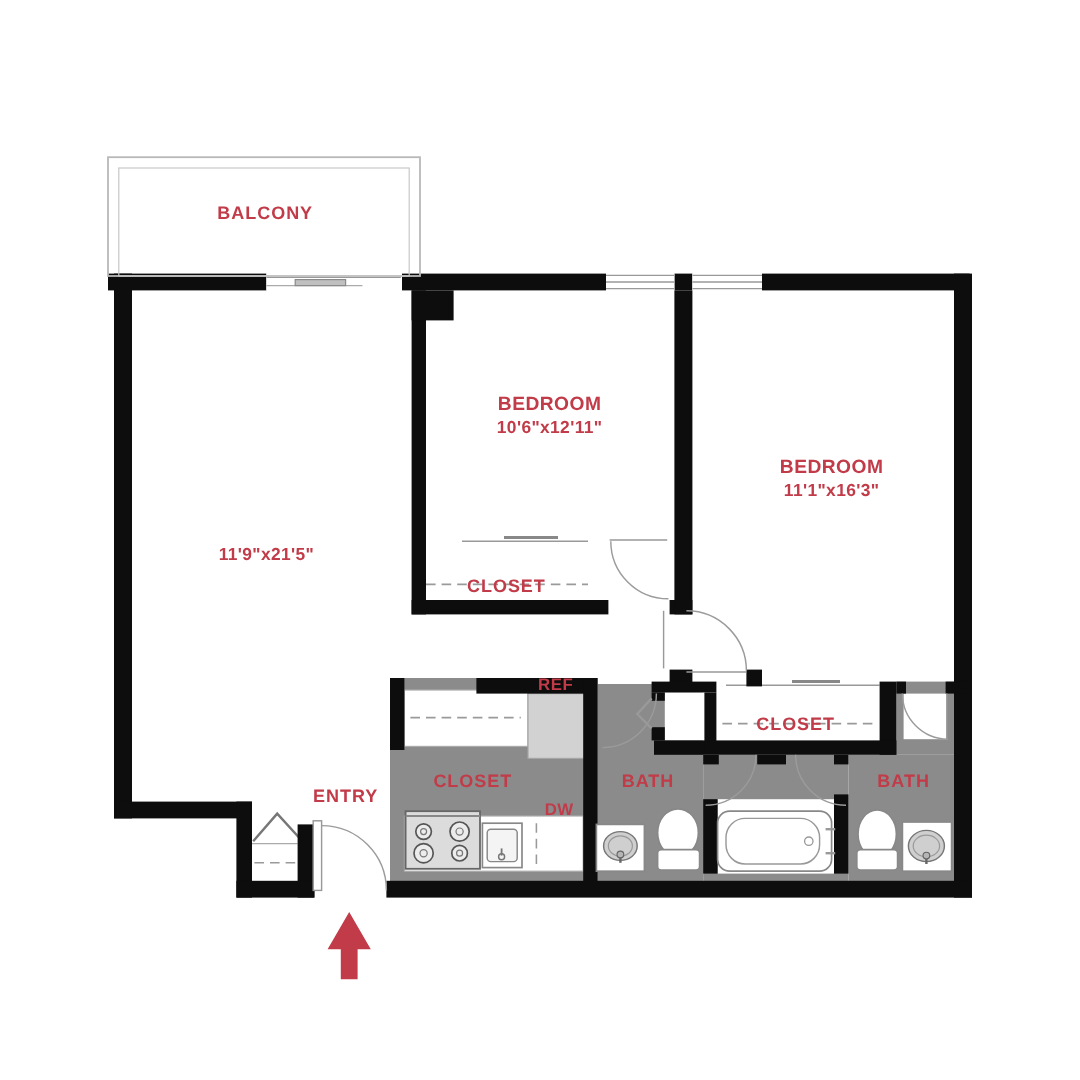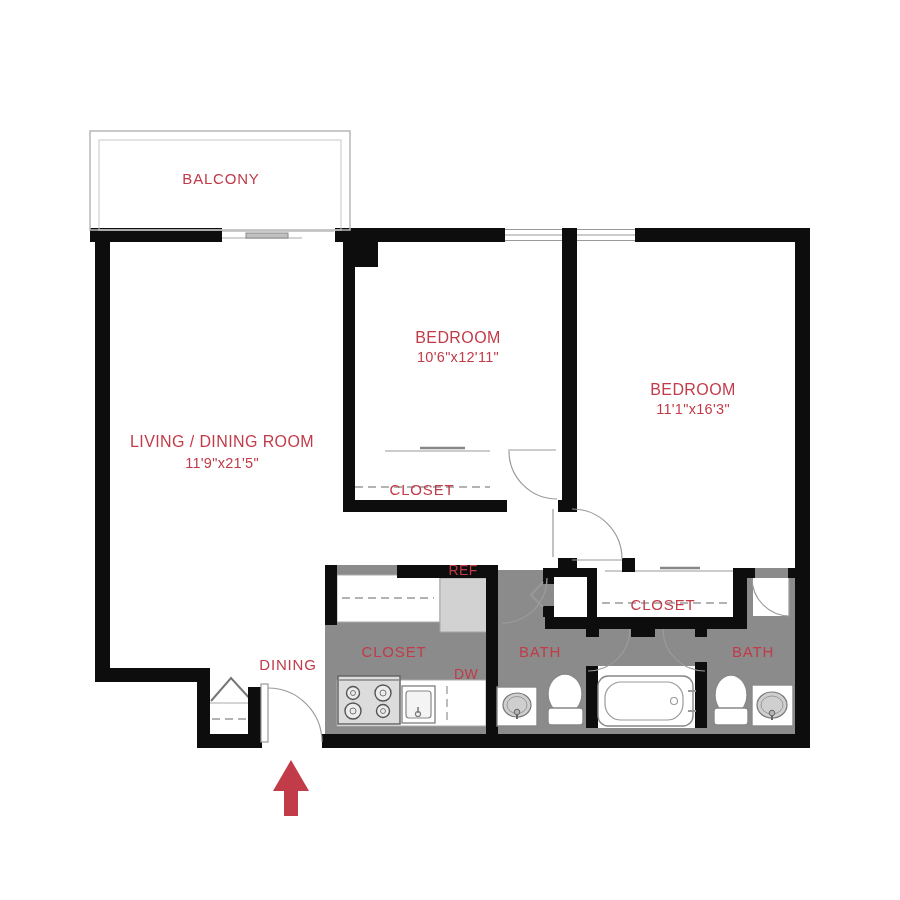--- a/index.html
+++ b/index.html
@@ -12,21 +12,21 @@
   .thin{stroke:var(--line_gray,#999);stroke-width:1.2;fill:none;}
   .thin2{stroke:#aaa;stroke-width:1;fill:none;}
   .dash{stroke:#9a9a9a;stroke-width:1.3;stroke-dasharray:8 5;fill:none;}
   .arc{stroke:#9b9b9b;stroke-width:1.2;fill:none;}
   .fixture{fill:#fff;stroke:#888;stroke-width:1.4;}
   .basin{fill:#cfcfcf;stroke:#777;stroke-width:1.2;}
   .appliance{fill:var(--appliance_gray,#d2d2d2);stroke:#a5a5a5;stroke-width:1;}
   .counter{fill:#fff;stroke:#ababab;stroke-width:1;}
   .arrow{fill:var(--label_red,#c13b49);}
   .lbl{position:absolute;transform:translate(-50%,-50%);color:var(--label_red,#c13b49);
-       white-space:nowrap;font-size:16px;letter-spacing:.4px;font-weight:400;}
+       white-space:nowrap;font-size:16px;letter-spacing:.4px;font-weight:700;}
   .sm{font-size:15px;letter-spacing:.8px;}
   .xs{font-size:14px;letter-spacing:.4px;}
   .dim{font-size:14.5px;letter-spacing:.3px;}
 </style>
 </head>
 <body>
 
 <div id="canvas">
 
 <svg id="plan-svg" width="900" height="900" viewBox="0 0 900 900">
@@ -208,28 +208,27 @@
 
   <g>
     <rect x="90" y="131" width="260" height="99" fill="none" stroke="#b8b8b8" stroke-width="1.5"></rect>
     <rect x="99" y="140" width="242" height="90" fill="none" stroke="#c8c8c8" stroke-width="1"></rect>
   </g>
 
   <path class="arrow" d="M 291 760 L 309 791 L 298 791 L 298 816 L 284 816 L 284 791 L 273 791 Z"></path>
 </svg>
 
 <div class="lbl sm" style="left:221px;top:178px">BALCONY</div>
-<div class="lbl" style="left:222px;top:442px">LIVING / DINING ROOM</div>
 <div class="lbl dim" style="left:222px;top:463px">11'9"x21'5"</div>
 <div class="lbl" style="left:458px;top:338px">BEDROOM</div>
 <div class="lbl dim" style="left:458px;top:357px">10'6"x12'11"</div>
 <div class="lbl" style="left:693px;top:390px">BEDROOM</div>
 <div class="lbl dim" style="left:693px;top:409px">11'1"x16'3"</div>
 <div class="lbl sm" style="left:422px;top:489px">CLOSET</div>
 <div class="lbl sm" style="left:663px;top:604px">CLOSET</div>
 <div class="lbl sm" style="left:394px;top:651px">CLOSET</div>
 <div class="lbl xs" style="left:463px;top:570px">REF</div>
 <div class="lbl xs" style="left:466px;top:674px">DW</div>
 <div class="lbl sm" style="left:540px;top:651px">BATH</div>
 <div class="lbl sm" style="left:753px;top:651px">BATH</div>
-<div class="lbl sm" style="left:288px;top:664px">DINING</div>
+<div class="lbl sm" style="left:288px;top:664px">ENTRY</div>
 
 </div>
 
 </body></html>

